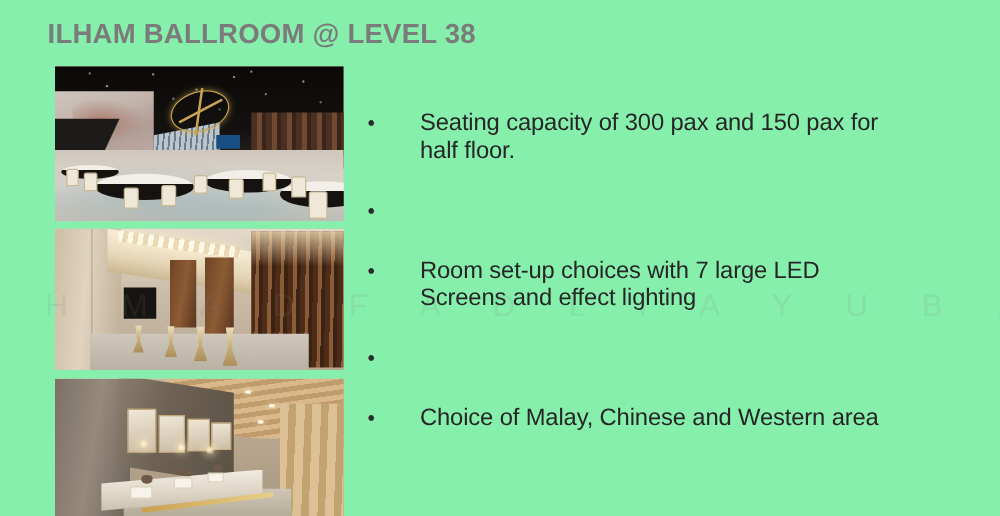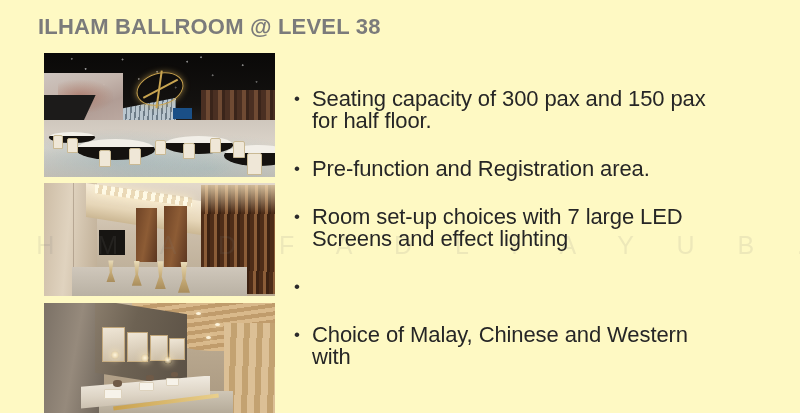--- a/index.html
+++ b/index.html
@@ -10,21 +10,21 @@
   body {
     width: 800px;
     height: 413px;
     overflow: hidden;
     font-family: "Liberation Sans", sans-serif;
     position: relative;
   }
   .slide {
     position: absolute;
     inset: 0;
-    background: #fef9c3;
+    background: #86efac;
     overflow: hidden;
   }
 
   
   .watermark {
     position: absolute;
     left: 0;
     top: 228px;
     width: 800px;
     height: 34px;
@@ -270,24 +270,25 @@
   }
   .bullet-row:last-child { margin-bottom: 0; }
   .bullet-dot {
     flex: 0 0 auto;
     width: 18px;
     font-size: 17px;
     line-height: 22px;
     color: #2b2b2b;
   }
   .bullet-text {
-    font-size: 22px;
+    font-size: 19px;
     line-height: 22px;
     color: #262626;
     letter-spacing: -0.1px;
+    margin-left: 24px;
   }
 </style>
 </head>
 <body>
 
 <div class="slide">
 
   <div class="title">ILHAM BALLROOM @ LEVEL 38</div>
 
   <div class="watermark">A H M A D   F A D L I   A Y U B .</div>
@@ -368,32 +369,31 @@
 
   <div class="bullets">
 
     <div class="bullet-row">
       <span class="bullet-dot">•</span>
       <span class="bullet-text">Seating capacity of 300 pax and 150 pax for half floor.</span>
     </div>
 
     <div class="bullet-row">
       <span class="bullet-dot">•</span>
-      <span class="bullet-text">Pre-function and Registration area.</span>
     </div>
 
     <div class="bullet-row">
       <span class="bullet-dot">•</span>
       <span class="bullet-text">Room set-up choices with 7 large LED Screens and effect lighting</span>
     </div>
 
     <div class="bullet-row">
       <span class="bullet-dot">•</span>
     </div>
 
     <div class="bullet-row">
       <span class="bullet-dot">•</span>
-      <span class="bullet-text">Choice of Malay, Chinese and Western with</span>
+      <span class="bullet-text">Choice of Malay, Chinese and Western area</span>
     </div>
 
   </div>
 
 </div>
 
 </body></html>

